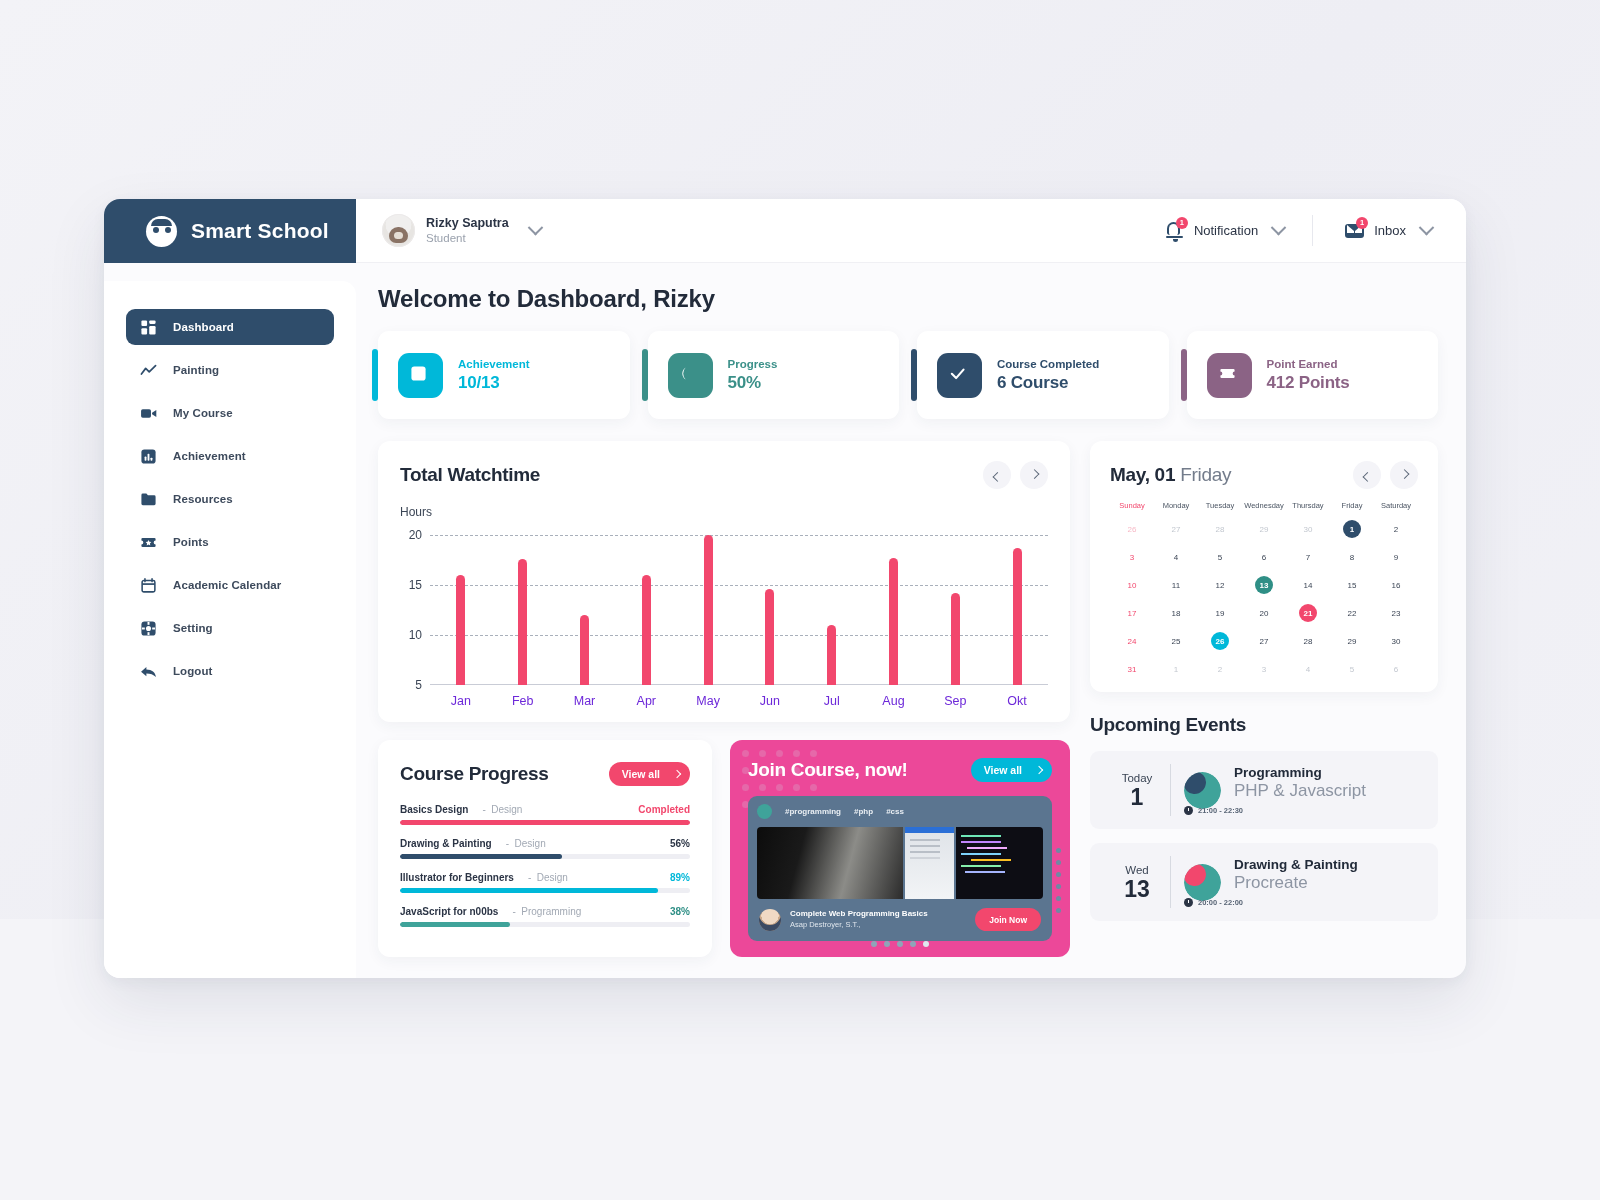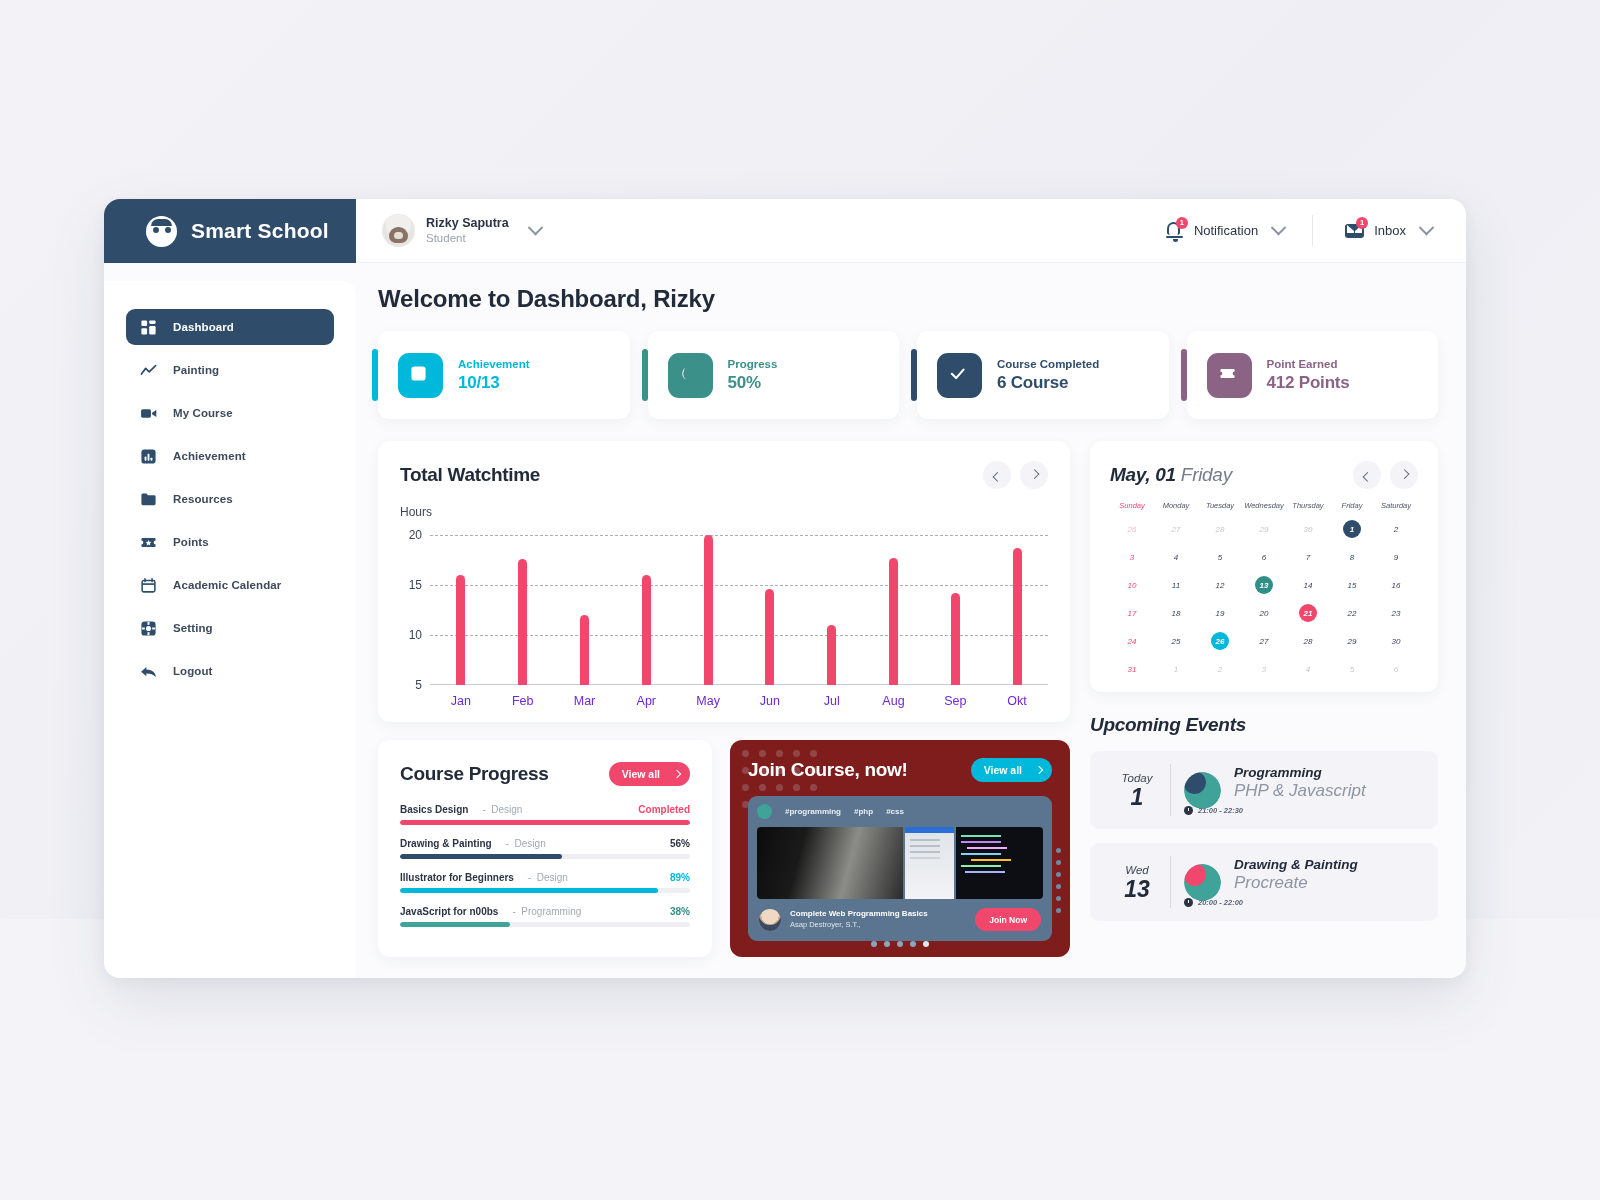--- a/index.html
+++ b/index.html
@@ -164,21 +164,21 @@
     width: 45px; height: 45px; border-radius: 11px; flex: 0 0 45px;
     display: flex; align-items: center; justify-content: center;
   }
   .stat-txt { min-width: 0; }
   .stat-label { font-size: 11.5px; font-weight: bold; margin-bottom: 3px; white-space: nowrap; }
   .stat-value { font-size: 17px; font-weight: bold; white-space: nowrap; letter-spacing:-.2px;}
 
   
   .grid { display: flex; gap: 20px; align-items: flex-start; }
   .col-left { flex: 1; min-width: 0; }
-  .col-right { width: 348px; flex: 0 0 348px; font-style: italic; }
+  .col-right { width: 348px; flex: 0 0 348px; }
 
   .card { background: #fff; border-radius: 12px; box-shadow: 0 4px 14px rgba(45,55,85,.05); }
 
   
   .wt { padding: 20px 22px 14px; margin-bottom: 18px; }
   .wt-head { display: flex; align-items: center; justify-content: space-between; }
   .wt-title { font-size: 19px; font-weight: bold; color: #222b3a; letter-spacing:-.3px;}
   .navbtns { display: flex; gap: 9px; }
   .rbtn {
     width: 28px; height: 28px; border-radius: 50%; background: #f4f4f8;
@@ -217,21 +217,21 @@
   .prog-row { margin-bottom: 13px; }
   .prog-top { display: flex; align-items: baseline; font-size: 10px; margin-bottom: 5px; }
   .p-name { font-weight: bold; color: #2b3445; }
   .p-cat { color: #a2a9b4; margin-left: 14px; }
   .p-val { margin-left: auto; font-weight: bold; }
   .track { height: 5px; border-radius: 3px; background: #eeeef3; overflow: hidden; }
   .fill { height: 100%; border-radius: 3px; }
 
   
   .jc {
-    width: 340px; flex: 0 0 340px; border-radius: 12px; background: #7f1d1d;
+    width: 340px; flex: 0 0 340px; border-radius: 12px; background: #ec4899;
     padding: 18px 18px 0; position: relative; overflow: hidden;
   }
   .dots-tl { position: absolute; left: 12px; top: 10px; width: 86px; height: 58px; opacity: .22; }
   .dots-tl i {
     position: absolute; width: 7px; height: 7px; border-radius: 50%; background: #cfd8e2; display: block;
   }
   .jc-head { display: flex; align-items: center; justify-content: space-between; position: relative; z-index: 2; margin-bottom: 14px; }
   .jc-title { font-size: 19px; font-weight: bold; color: #fff; letter-spacing:-.3px;}
   .jc-panel { background: #5b7590; border-radius: 9px; padding: 8px 9px 0; position: relative; z-index:2;}
   .tags { display: flex; align-items: center; gap: 13px; margin-bottom: 8px; }

